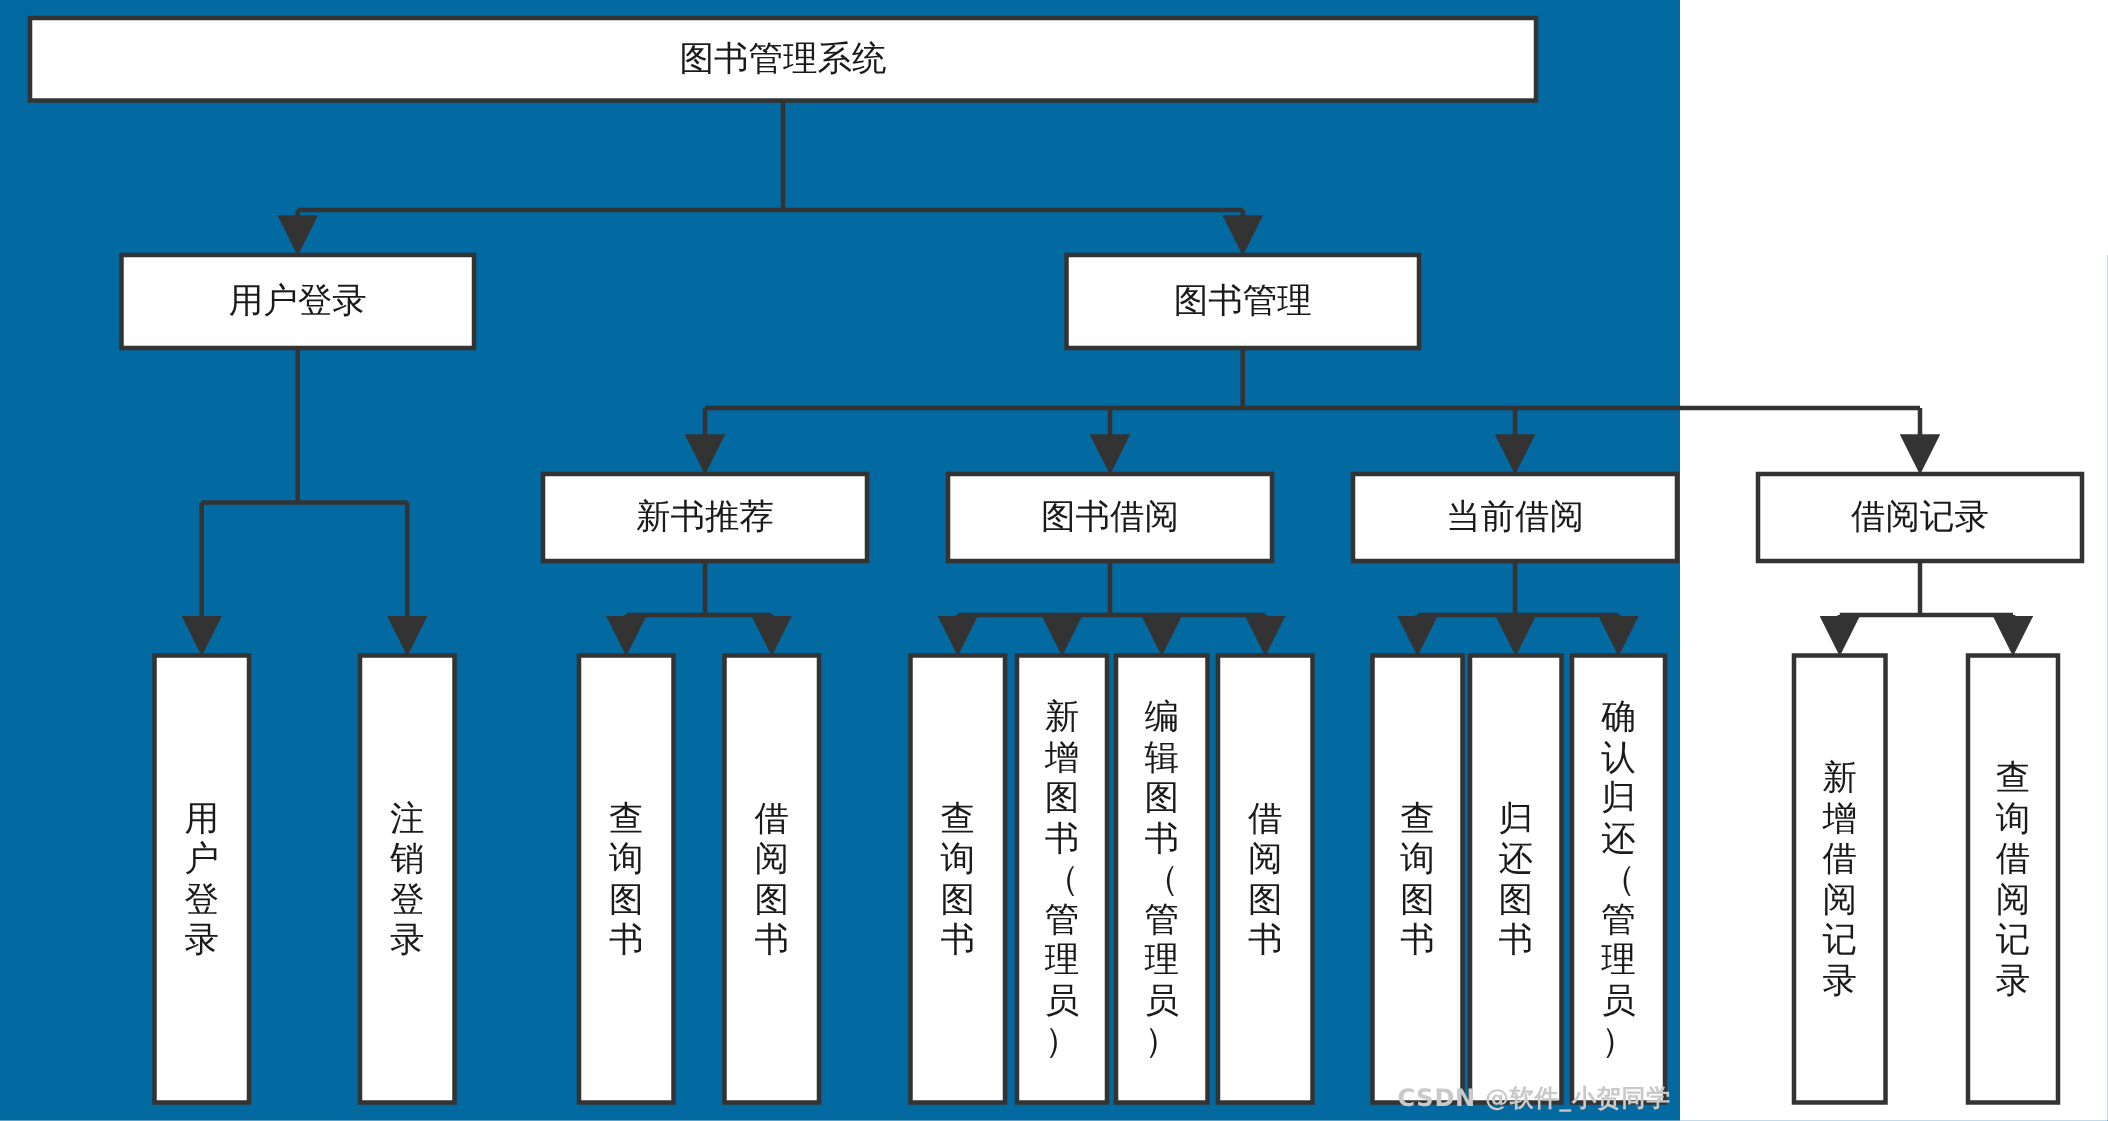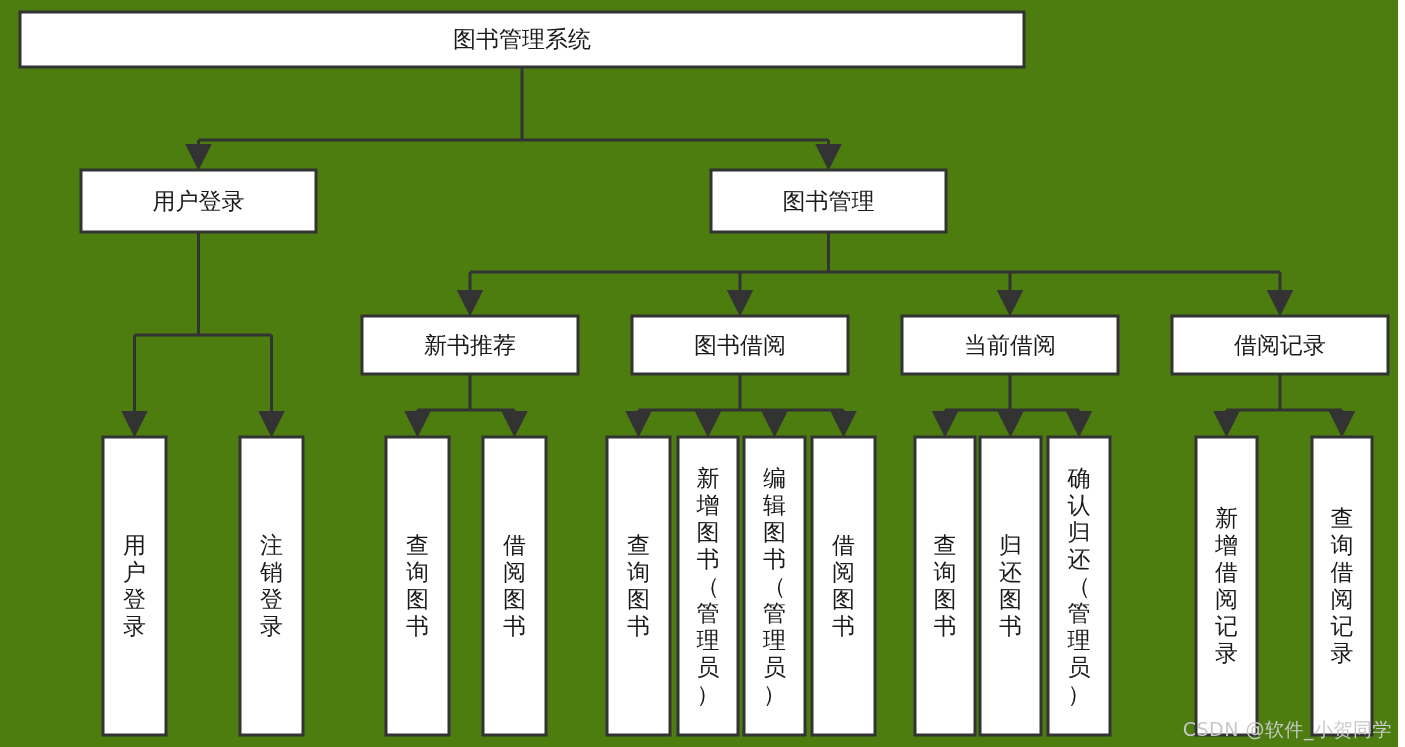--- a/index.html
+++ b/index.html
@@ -1,23 +1,23 @@
 <!DOCTYPE html>
 <html><head>
 <meta charset="utf-8">
 <style>
   html,body{margin:0;padding:0;background:#ffffff;}
   body{width:1405px;height:747px;overflow:hidden;font-family:"DejaVu Sans","Liberation Sans",sans-serif;}
-  #stage{position:relative;width:1398px;height:747px;background:#4d7c0f;}
+  #stage{position:relative;width:1120px;height:747px;background:#0369a1;}
   svg{position:absolute;left:0;top:0;}
   .node-rect{fill:#ffffff;stroke:#333333;stroke-width:3;}
   .conn{stroke:#333333;stroke-width:3;fill:none;}
   .node-label{font-family:"DejaVu Sans","Liberation Sans",sans-serif;fill:#1a1a1a;font-size:23px;text-anchor:middle;dominant-baseline:middle;}
   .leaf-label{font-family:"DejaVu Sans","Liberation Sans",sans-serif;fill:#1a1a1a;font-size:23px;text-anchor:middle;}
-  .watermark{position:absolute;right:6px;bottom:4px;color:#c9c9c9;font-size:19px;font-family:"DejaVu Sans","Liberation Sans",sans-serif;white-space:nowrap;letter-spacing:.5px;}
+  .watermark{position:absolute;right:6px;bottom:4px;color:#c9c9c9;font-size:16px;font-family:"DejaVu Sans","Liberation Sans",sans-serif;white-space:nowrap;letter-spacing:.5px;font-weight:bold;}
 </style>
 </head>
 <body>
 
 <div id="stage">
   <svg id="diagram-svg" width="1405" height="747">
     <defs>
       <marker id="arrow" viewBox="0 0 12 12" refX="10" refY="6" markerWidth="9" markerHeight="9" orient="auto-start-reverse">
         <path d="M 0 0 L 12 6 L 0 12 z" fill="#333333"></path>
       </marker>

